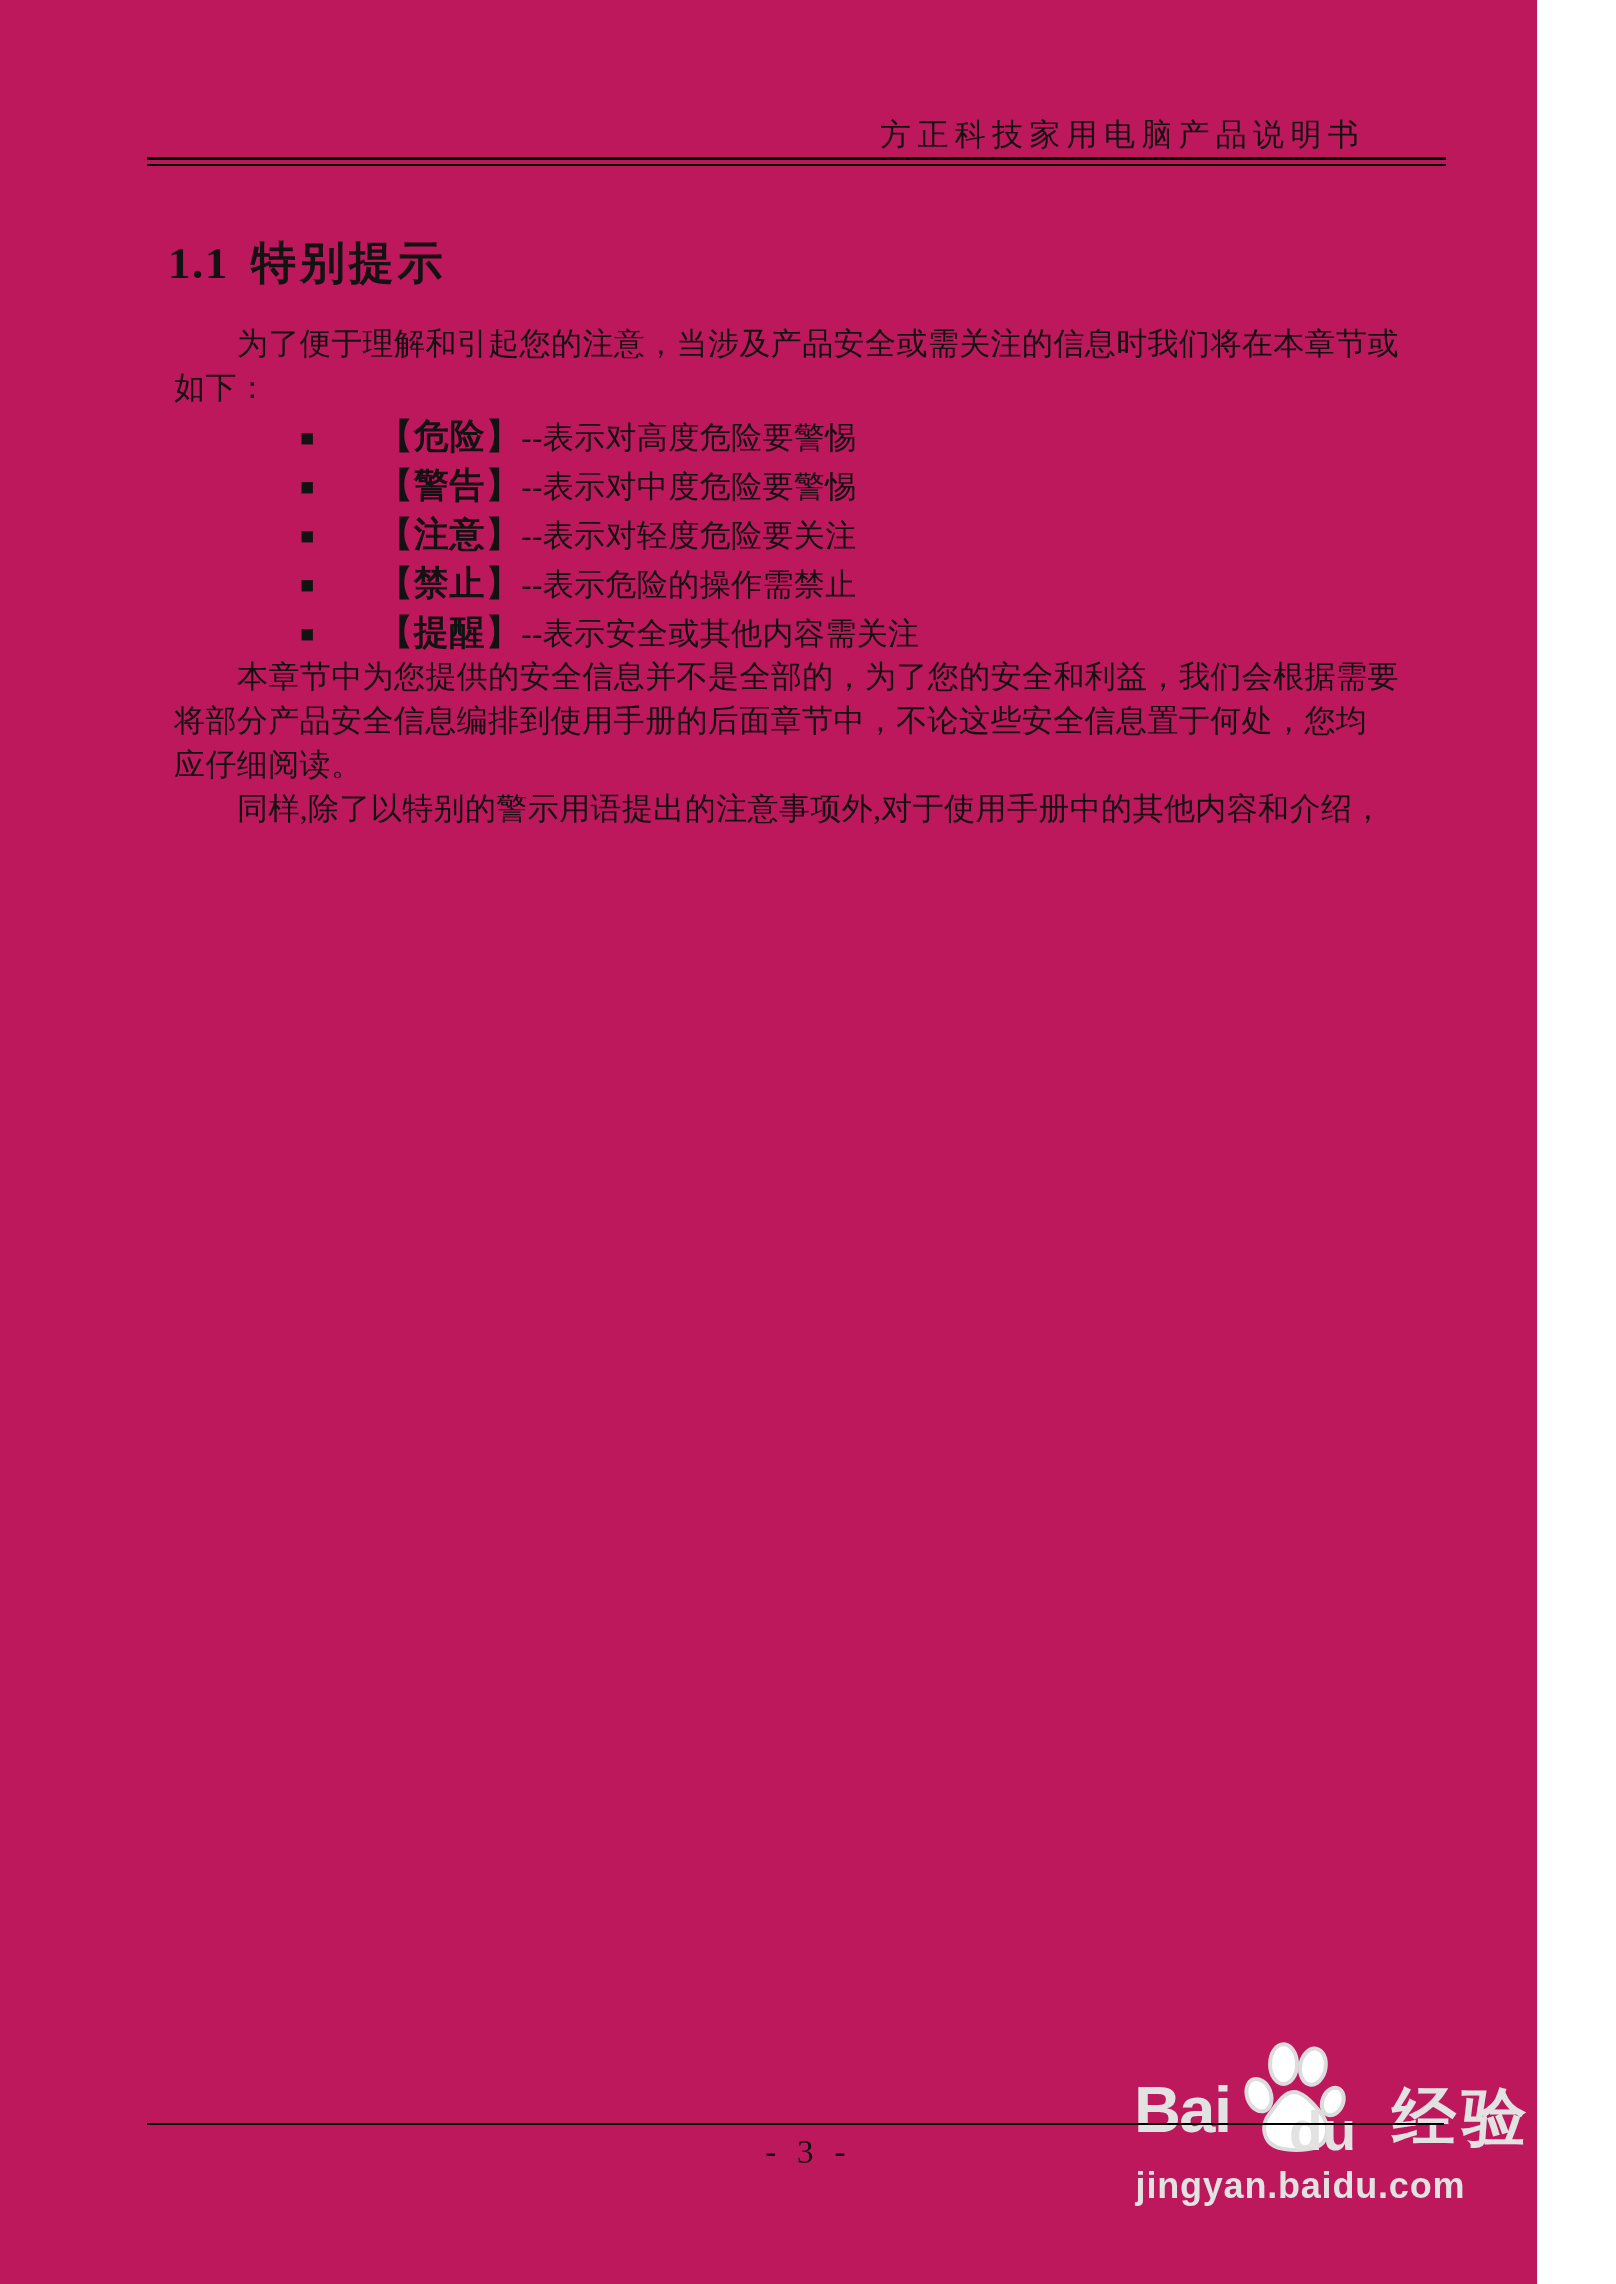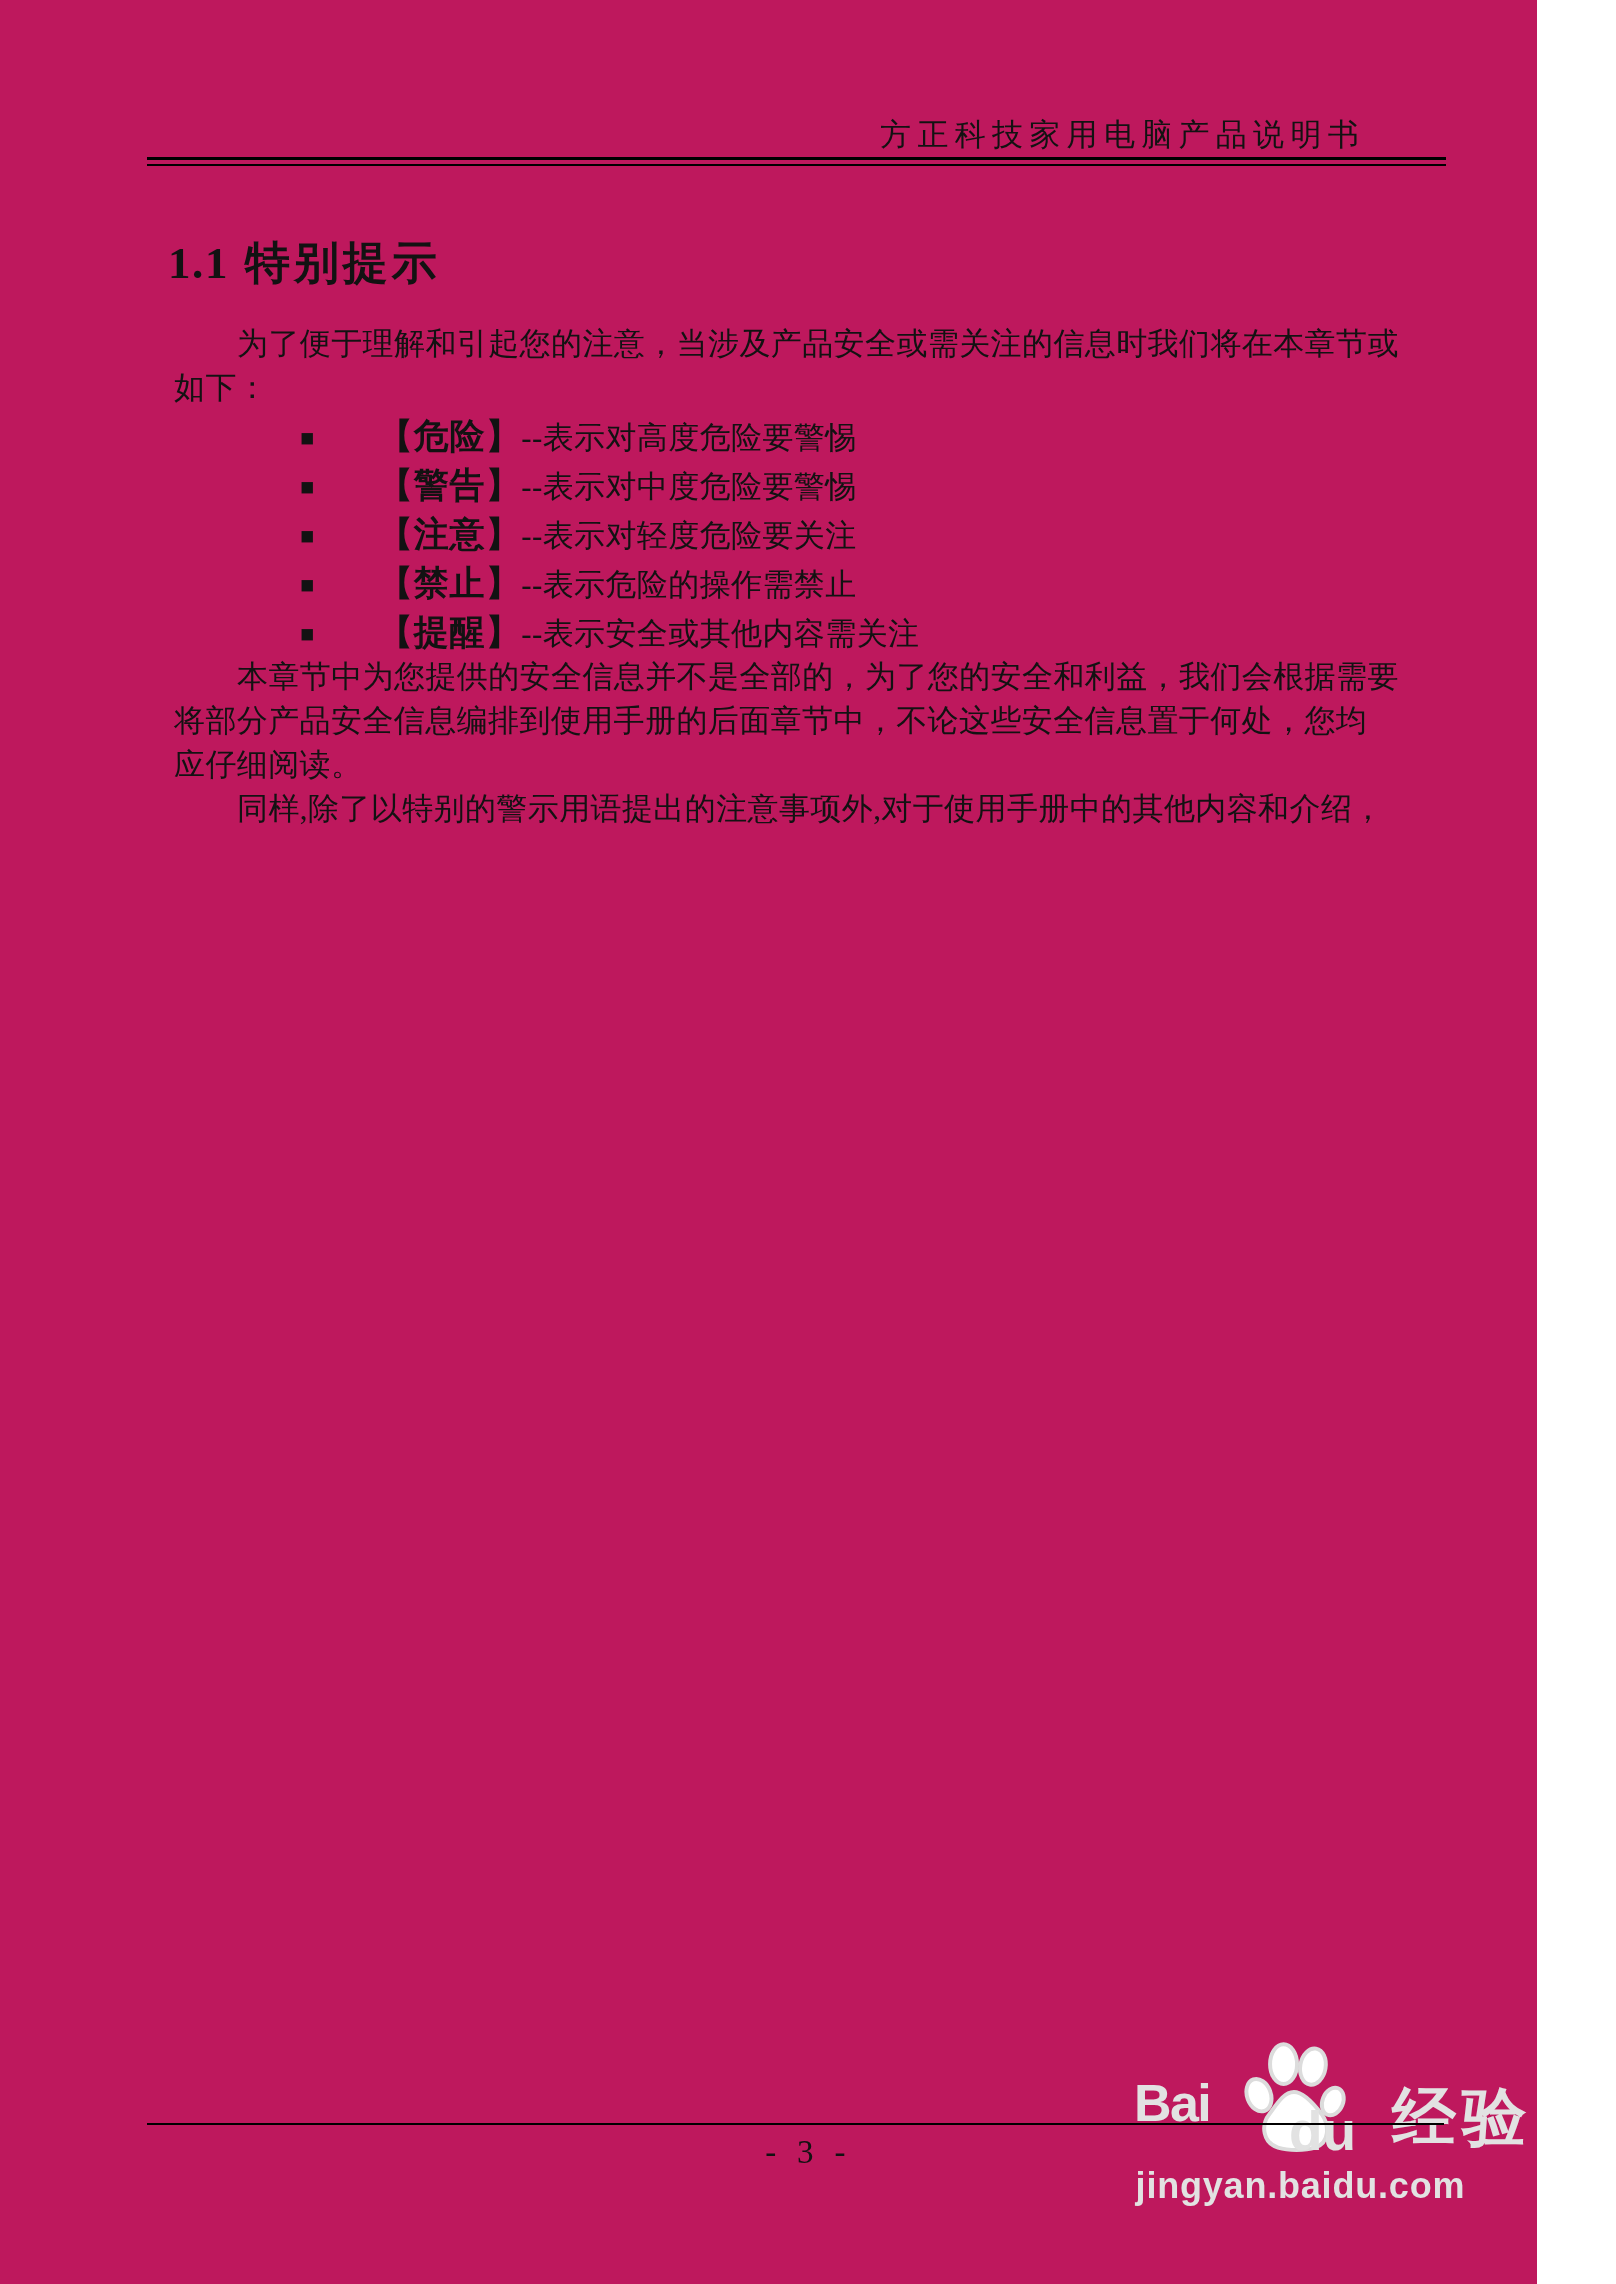--- a/index.html
+++ b/index.html
@@ -39,21 +39,21 @@
   
   .section-title {
     position: absolute;
     top: 233px;
     left: 168px;
     margin: 0;
     font-size: 45px;
     font-weight: bold;
     white-space: nowrap;
   }
-  .section-title .num { margin-right: 16px; letter-spacing: 1.6px; text-align: center; }
+  .section-title .num { margin-right: 22px; letter-spacing: 1.6px; text-align: center; }
   .section-title .ttl { letter-spacing: 3.9px; margin-top: 32px; }
 
   
   .body-text {
     position: absolute;
     top: 323px;
     left: 174px;
     width: 1272px;
     font-size: 31px;
   }
@@ -89,21 +89,21 @@
   .watermark {
     position: absolute;
     left: 1134px;
     top: 2038px;
     width: 470px;
     height: 196px;
     color: #e2e2e2;
     font-family: "Liberation Sans", "DejaVu Sans", sans-serif;
     font-weight: bold;
   }
-  .wm-bai { position: absolute; left: 0;    top: 39px;  font-size: 52px; line-height: 1; letter-spacing: -1.6px; text-align: right; }
+  .wm-bai { position: absolute; left: 0;    top: 39px;  font-size: 65px; line-height: 1; letter-spacing: -1.6px; text-align: right; }
   .wm-paw { position: absolute; left: 83px; top: 0; }
   .wm-du  { position: absolute; left: 155px; top: 66px;  font-size: 55px; line-height: 1; }
   .wm-cn  { position: absolute; left: 258px; top: 47px;  font-size: 64px; line-height: 1; letter-spacing: 6.3px; }
   .wm-url { position: absolute; left: 1.6px;  top: 130px; font-size: 36px; line-height: 1; letter-spacing: 0.8px; }
 
   
   .footer-rule {
     position: absolute;
     top: 2123px;
     left: 147px;

